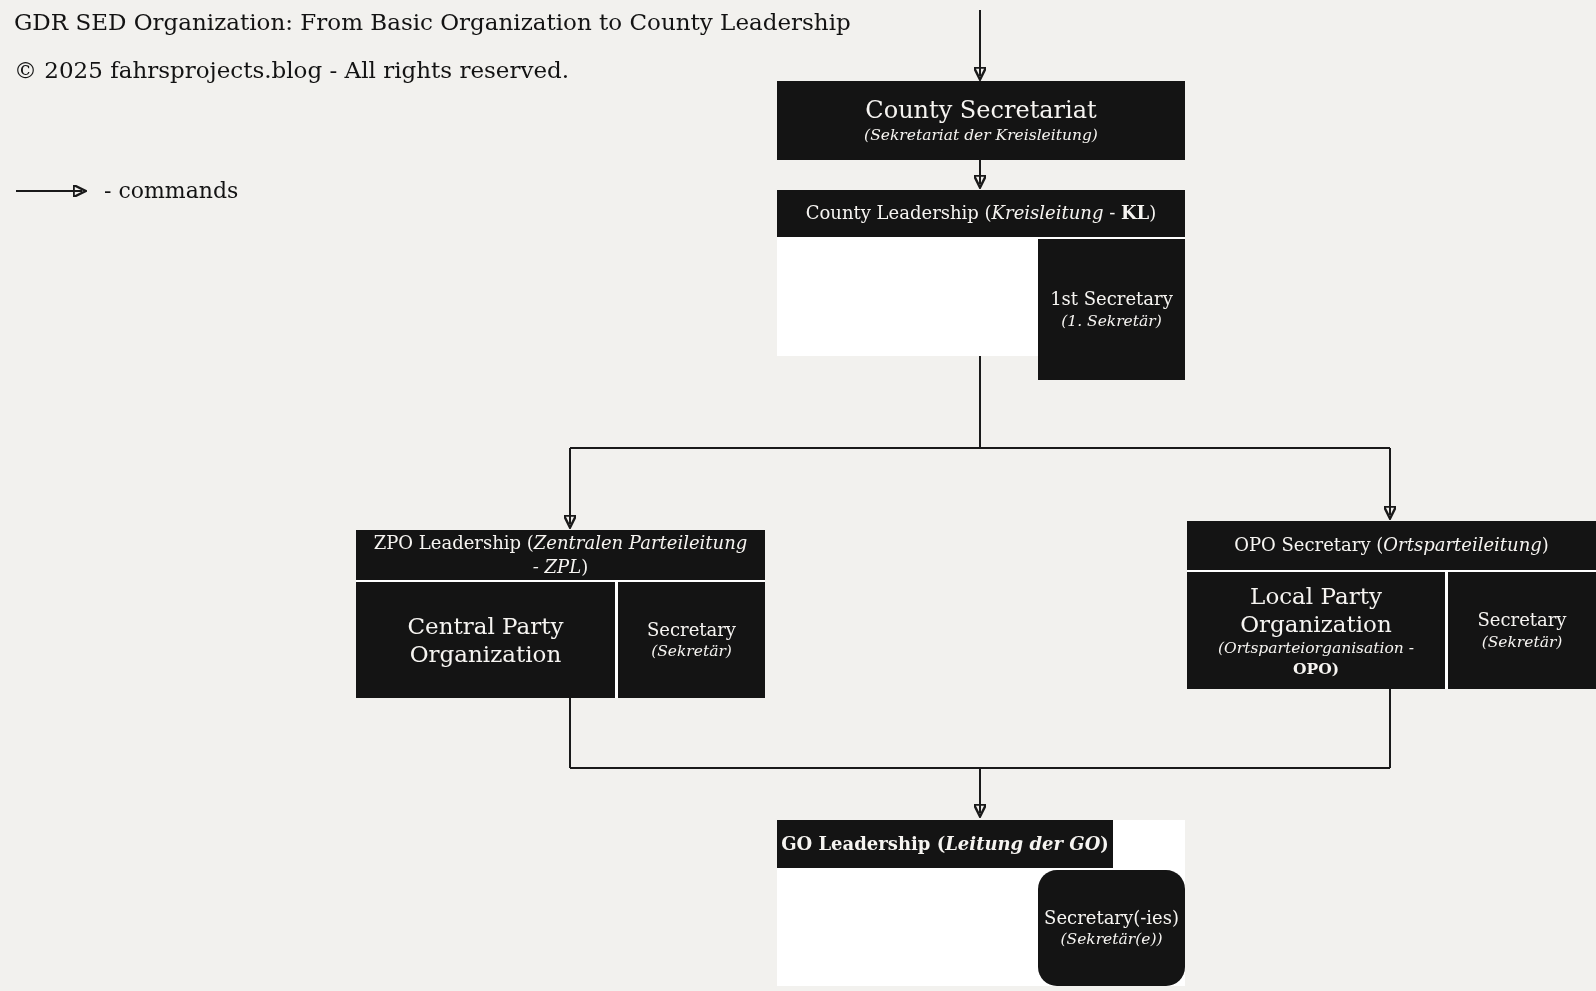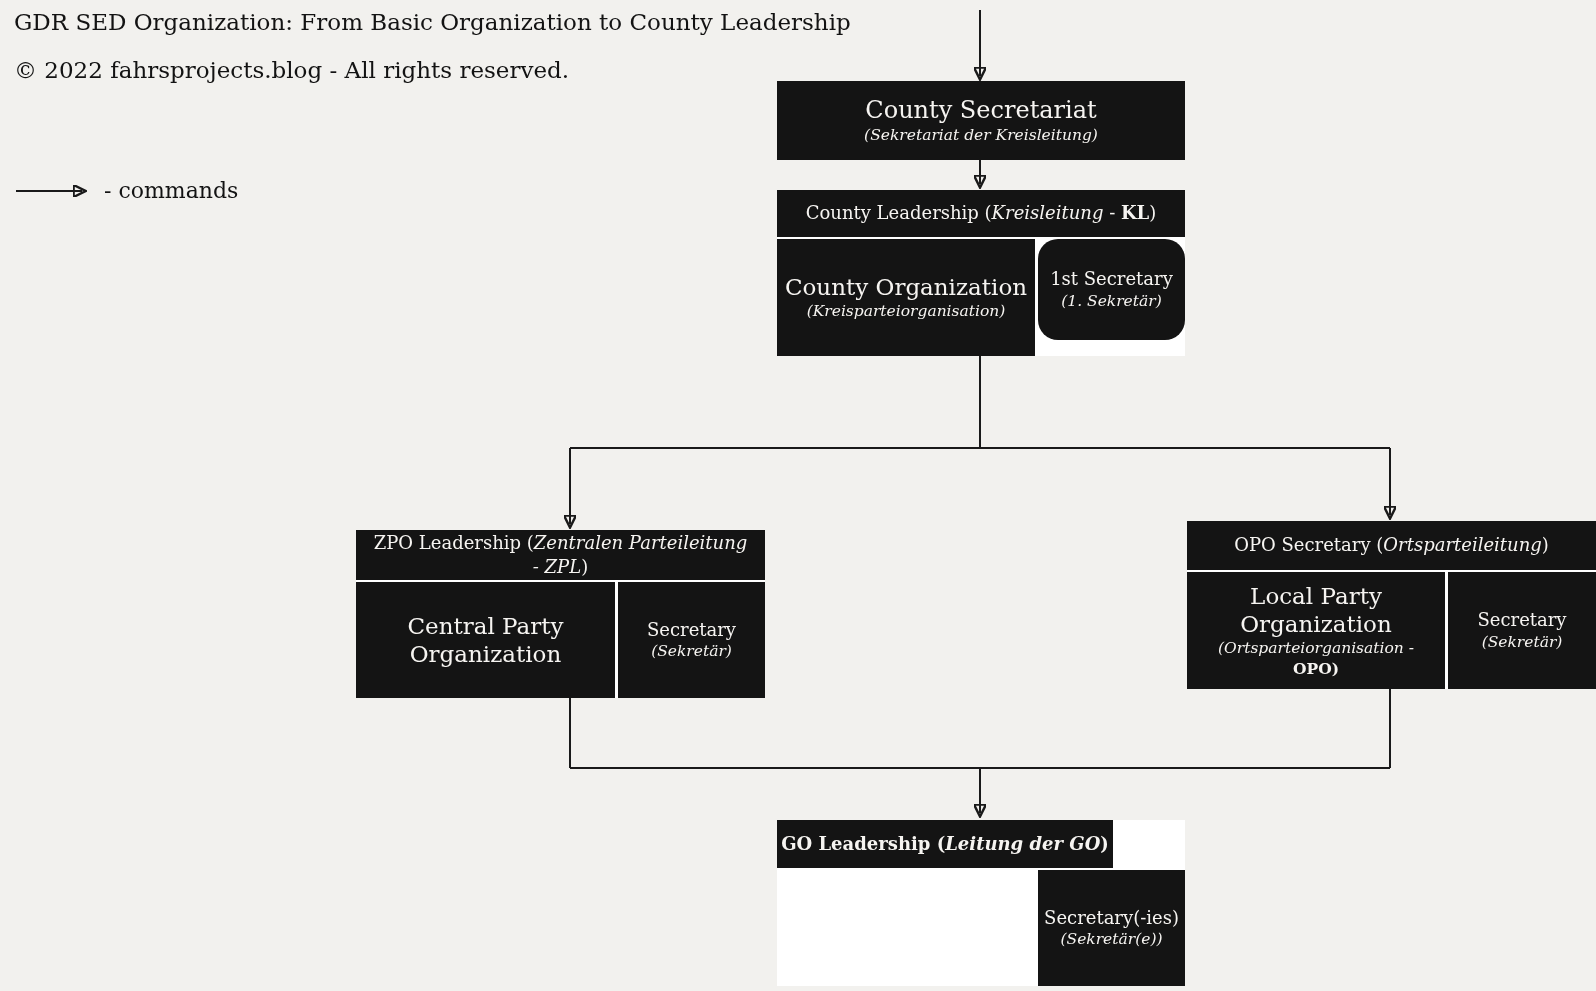--- a/index.html
+++ b/index.html
@@ -48,37 +48,33 @@
   <path d="M570 448 V524" marker-end="url(#ah)"></path>
   <path d="M1390 448 V515" marker-end="url(#ah)"></path>
   <path d="M570 698 V768"></path>
   <path d="M1390 689 V768"></path>
   <path d="M570 768 H1390"></path>
   <path d="M980 768 V813" marker-end="url(#ah)"></path>
   <path d="M16 191 H82" marker-end="url(#ah)"></path>
 </svg>
 
 <div class="abs page-title">GDR SED Organization: From Basic Organization to County Leadership</div>
-<div class="abs copyright">© 2022 fahrsprojects.blog - All rights reserved.</div>
+<div class="abs copyright">© 2025 fahrsprojects.blog - All rights reserved.</div>
 <div class="abs legend-label">- commands</div>
 
 <div class="box" style="left:777px;top:81px;width:408px;height:79px;">
   <div class="big-title">County Secretariat</div>
   <div class="sub">(Sekretariat der Kreisleitung)</div>
 </div>
 
 <div class="group" style="left:777px;top:190px;width:408px;height:166px;">
   <div class="box hdr nowrap" style="left:0;top:0;width:408px;height:47px;">
     <div><span>County Leadership (</span><i>Kreisleitung</i><span> - </span><b>KL</b><span>)</span></div>
   </div>
-  <div class="box" style="left:0;top:49px;width:258px;height:117px;">
-    <div class="org-title nowrap">County Organization</div>
-    <div class="sub">(Kreisparteiorganisation)</div>
-  </div>
-  <div class="box" style="left:261px;top:49px;width:147px;height:101px;border-radius:20px;">
+  <div class="box" style="left:261px;top:49px;width:147px;height:141px;">
     <div class="sec-title">1st Secretary</div>
     <div class="sub">(1. Sekretär)</div>
   </div>
 </div>
 
 <div class="group" style="left:356px;top:530px;width:409px;height:168px;">
   <div class="box hdr" style="left:0;top:0;width:409px;height:50px;">
     <div><span>ZPO Leadership (</span><i>Zentralen Parteileitung</i><br><i>- ZPL</i><span>)</span></div>
   </div>
   <div class="box" style="left:0;top:52px;width:259px;height:116px;">
@@ -101,17 +97,17 @@
   <div class="box" style="left:261px;top:51px;width:148px;height:117px;">
     <div class="sec-title">Secretary</div>
     <div class="sub">(Sekretär)</div>
   </div>
 </div>
 
 <div class="group" style="left:777px;top:820px;width:408px;height:166px;">
   <div class="box hdr nowrap" style="left:0;top:0;width:336px;height:48px;font-weight:bold;">
     <div><span>GO Leadership (</span><i>Leitung der GO</i><span>)</span></div>
   </div>
-  <div class="box" style="left:261px;top:50px;width:147px;height:116px;">
+  <div class="box" style="left:261px;top:50px;width:147px;height:116px;border-radius:19px;">
     <div class="sec-title">Secretary(-ies)</div>
     <div class="sub">(Sekretär(e))</div>
   </div>
 </div>
 
 </body></html>

